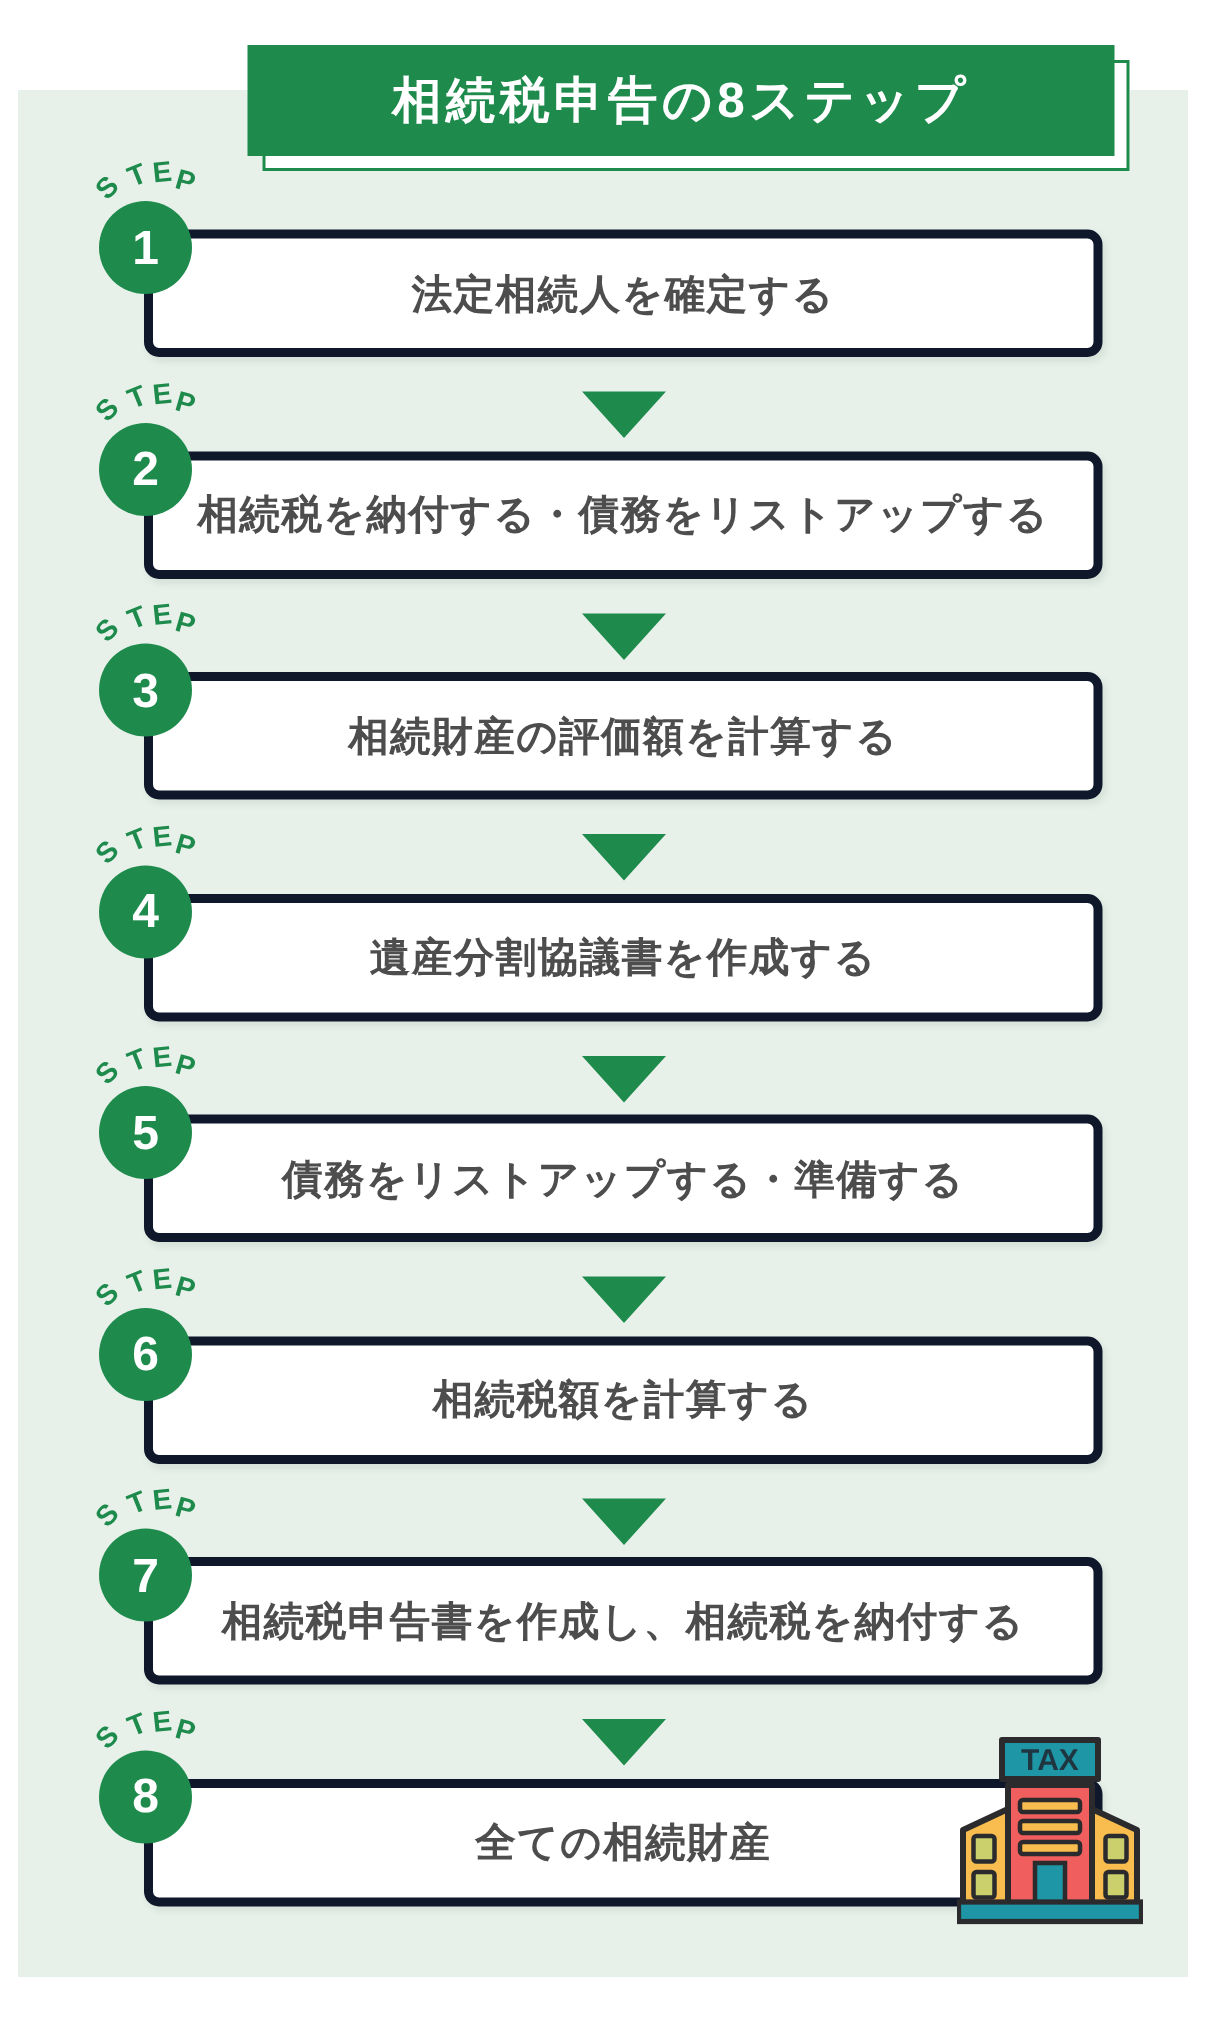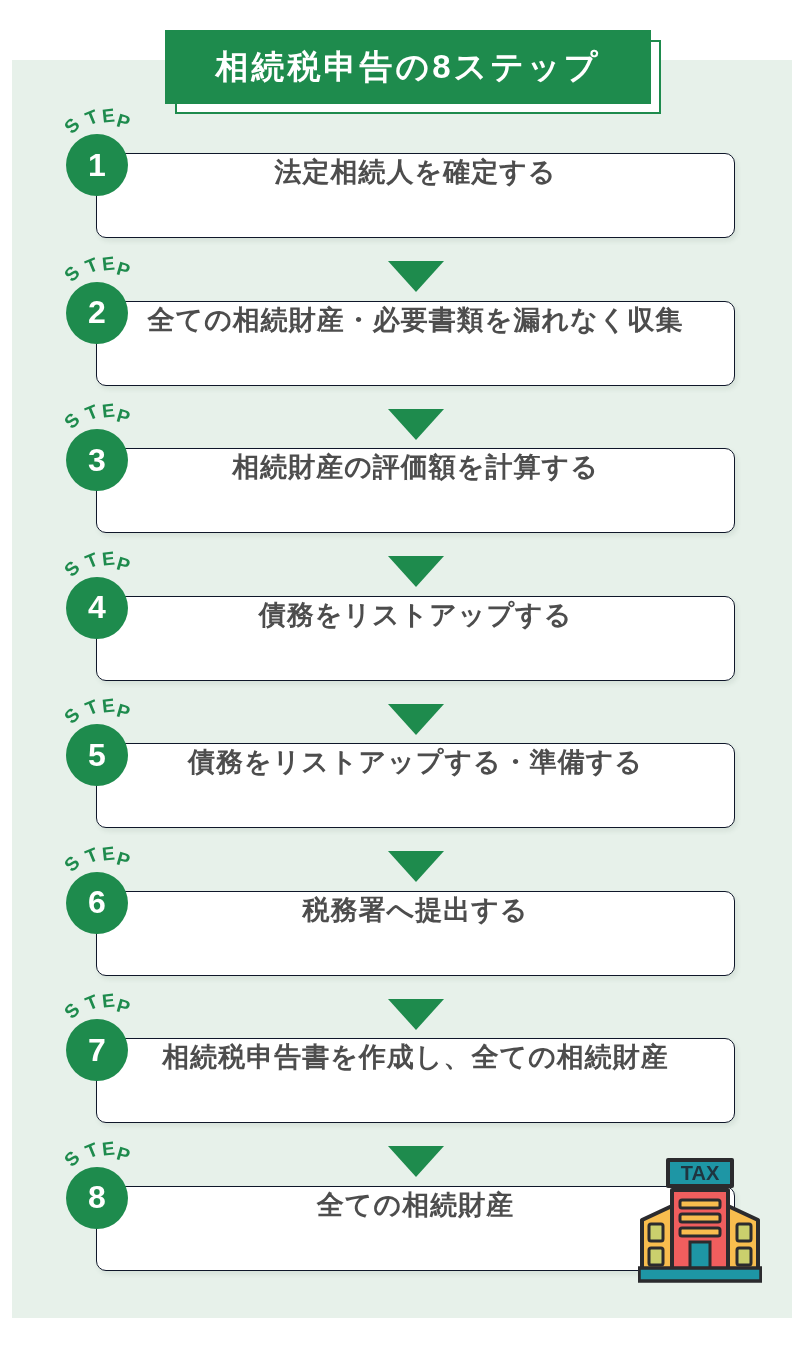--- a/index.html
+++ b/index.html
@@ -7,39 +7,39 @@
   .page {
     position:relative; width:808px; height:1348px;
     background:#ffffff; overflow:hidden;
     font-family:"Liberation Sans", sans-serif;
   }
   .panel {
     position:absolute; left:12px; right:16px; top:60px; bottom:30px;
     background:#e7f1ea;
   }
   
-  .title-wrap { position:absolute; left:165px; top:30px; width:486px; height:74px; z-index:4; }
+  .title-wrap { position:absolute; left:165px; top:30px; width:578px; height:74px; z-index:4; }
   .title-offset {
     position:absolute; left:10px; top:10px; width:100%; height:100%;
     background:#ffffff; border:2px solid #1e8b4d;
   }
   .title-main {
     position:absolute; left:0; top:0; width:100%; height:100%;
     background:#1e8b4d; color:#ffffff;
     font-size:33px; font-weight:bold; letter-spacing:3px;
     display:flex; align-items:center; justify-content:center;
   }
   
   .steps { position:absolute; left:96px; top:153px; width:639px; }
   .step-row { position:relative; height:85px; margin-bottom:62.5px; }
   .step-row:last-child { margin-bottom:0; }
   .box {
     position:absolute; left:0; top:0; width:100%; height:100%;
-    background:#ffffff; border:1px solid #0f172a; border-radius:10px;
-    display:flex; justify-content:center;
+    background:#ffffff; border:6px solid #0f172a; border-radius:10px;
+    display:flex; align-items:center; justify-content:center;
     box-shadow:2px 3px 5px rgba(60,90,70,0.10);
   }
   .box-label { font-size:27px; font-weight:bold; color:#4d4d4d; letter-spacing:1px; }
   .badge { position:absolute; left:-34px; top:-48px; width:96px; height:116px; z-index:2; }
   .arc { position:absolute; font-size:19px; font-weight:bold; color:#1e8b4d; }
   .arc-s { left:4px;  top:10px; transform:rotate(-45deg); }
   .arc-t { left:24px; top:2px;  transform:rotate(-22deg); }
   .arc-e { left:40px; top:0;    transform:rotate(-6deg); }
   .arc-p { left:55px; top:6px;  transform:rotate(16deg); }
   .circle {
@@ -79,21 +79,21 @@
         <span class="arc arc-t">T</span>
         <span class="arc arc-e">E</span>
         <span class="arc arc-p">P</span>
         <div class="circle">1</div>
       </div>
       <div class="arrow"></div>
     </div>
 
     <div class="step-row">
       <div class="box">
-        <span class="box-label">全ての相続財産・必要書類を漏れなく収集</span>
+        <span class="box-label">相続税を納付する・債務をリストアップする</span>
       </div>
       <div class="badge">
         <span class="arc arc-s">S</span>
         <span class="arc arc-t">T</span>
         <span class="arc arc-e">E</span>
         <span class="arc arc-p">P</span>
         <div class="circle">2</div>
       </div>
       <div class="arrow"></div>
     </div>
@@ -107,21 +107,21 @@
         <span class="arc arc-t">T</span>
         <span class="arc arc-e">E</span>
         <span class="arc arc-p">P</span>
         <div class="circle">3</div>
       </div>
       <div class="arrow"></div>
     </div>
 
     <div class="step-row">
       <div class="box">
-        <span class="box-label">債務をリストアップする</span>
+        <span class="box-label">遺産分割協議書を作成する</span>
       </div>
       <div class="badge">
         <span class="arc arc-s">S</span>
         <span class="arc arc-t">T</span>
         <span class="arc arc-e">E</span>
         <span class="arc arc-p">P</span>
         <div class="circle">4</div>
       </div>
       <div class="arrow"></div>
     </div>
@@ -135,35 +135,35 @@
         <span class="arc arc-t">T</span>
         <span class="arc arc-e">E</span>
         <span class="arc arc-p">P</span>
         <div class="circle">5</div>
       </div>
       <div class="arrow"></div>
     </div>
 
     <div class="step-row">
       <div class="box">
-        <span class="box-label">税務署へ提出する</span>
+        <span class="box-label">相続税額を計算する</span>
       </div>
       <div class="badge">
         <span class="arc arc-s">S</span>
         <span class="arc arc-t">T</span>
         <span class="arc arc-e">E</span>
         <span class="arc arc-p">P</span>
         <div class="circle">6</div>
       </div>
       <div class="arrow"></div>
     </div>
 
     <div class="step-row">
       <div class="box">
-        <span class="box-label">相続税申告書を作成し、全ての相続財産</span>
+        <span class="box-label">相続税申告書を作成し、相続税を納付する</span>
       </div>
       <div class="badge">
         <span class="arc arc-s">S</span>
         <span class="arc arc-t">T</span>
         <span class="arc arc-e">E</span>
         <span class="arc arc-p">P</span>
         <div class="circle">7</div>
       </div>
       <div class="arrow"></div>
     </div>

